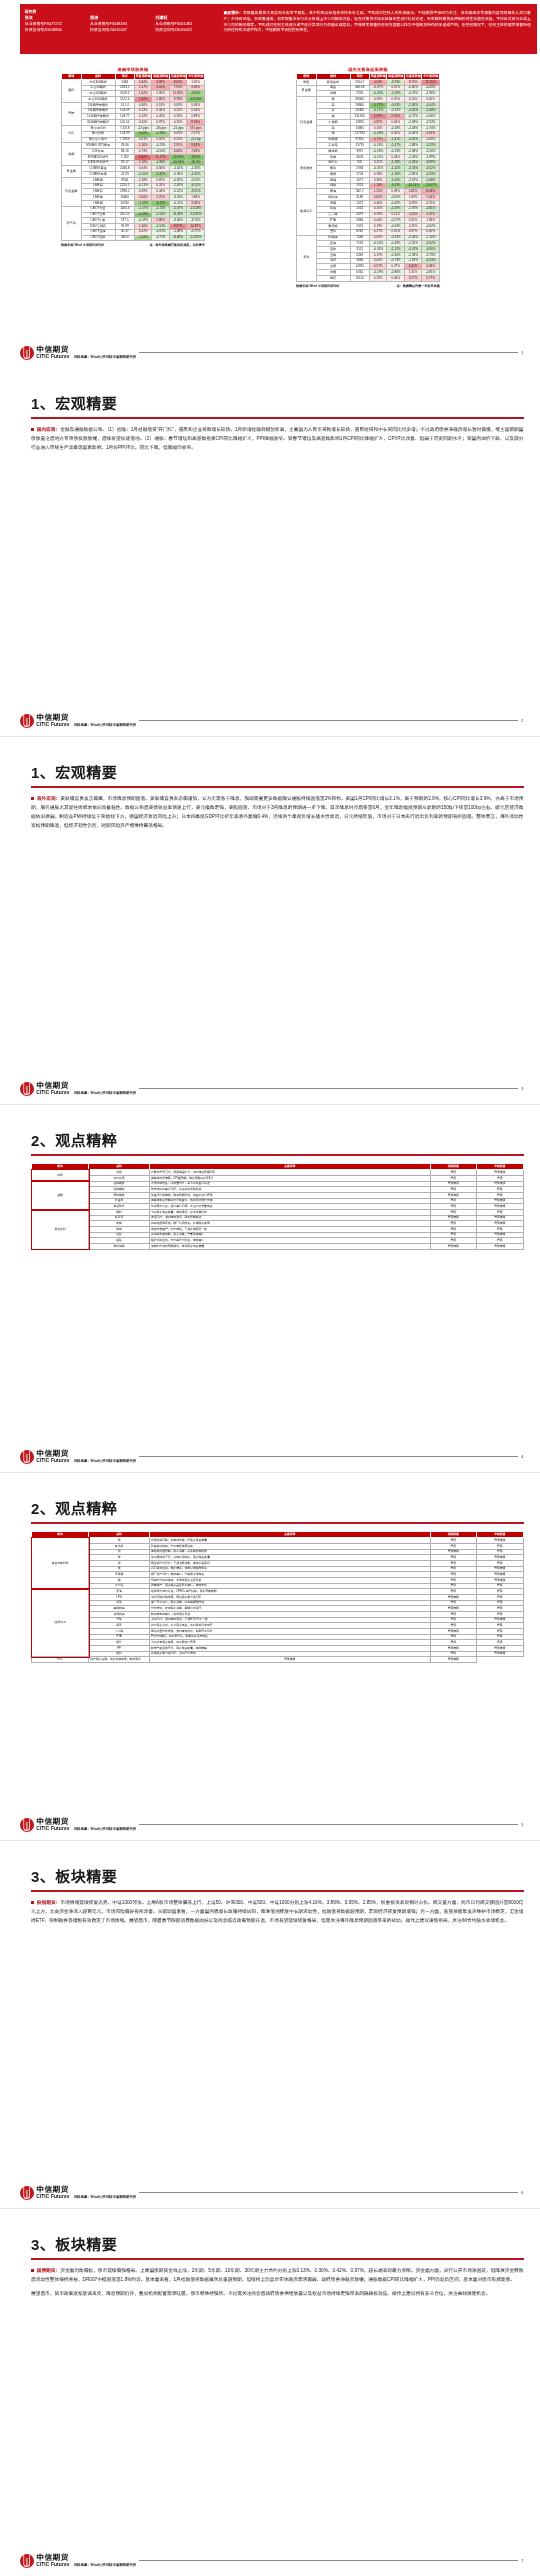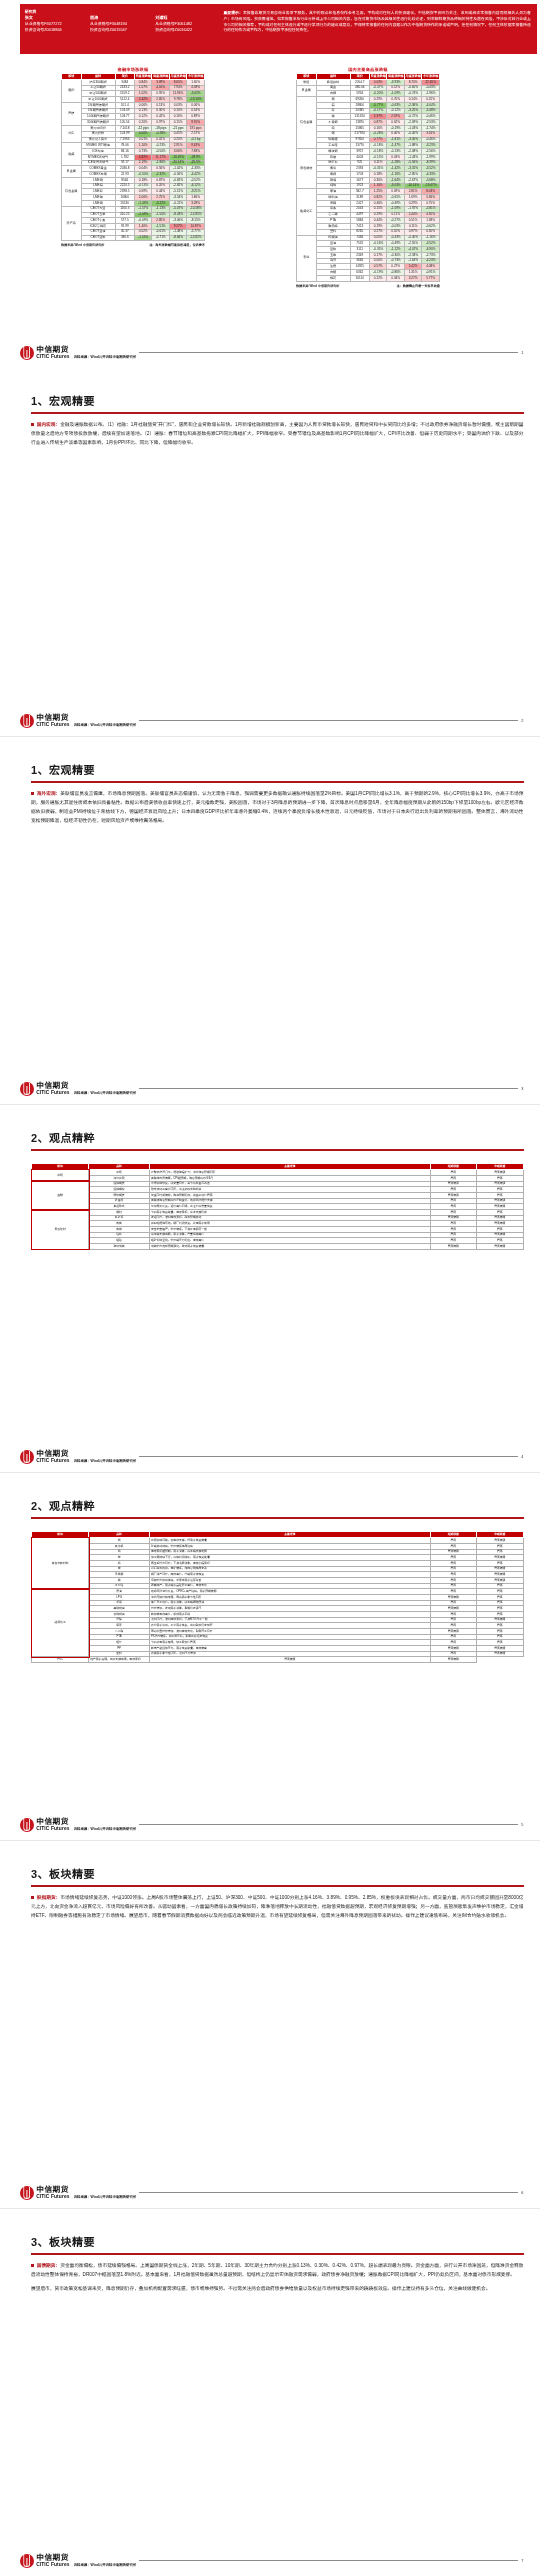--- a/index.html
+++ b/index.html
@@ -63,21 +63,21 @@
   .r1{background:#fdeaea;} .r2{background:#fbd0d0;} .r3{background:#f7a9ab;}
   .r4{background:#f08c8f;} .r5{background:#ee6c70;}
   .g1{background:#eaf5e6;} .g2{background:#d2ebc8;} .g3{background:#a8d88f;}
   .g4{background:#8ccb6d;}
   .src{font-size:3.1px;color:#333;margin-top:1px;display:flex;justify-content:space-between;font-weight:bold;}
   .src .note{color:#222;}
 
   
   .sec{position:absolute;left:31px;right:17.5px;}
   .sec h2{
-    font-size:11px;font-weight:bold;margin:0 0 4.1px 0;color:#1a1a1a;letter-spacing:0.5px;
+    font-size:15px;font-weight:bold;margin:0 0 4.1px 0;color:#1a1a1a;letter-spacing:0.5px;
   }
   .sec .rule{height:1.5px;background:#b2161d;width:100%;margin-bottom:6.2px;}
 
   
   .bl{margin:0 0 5.2px 0;font-size:4.7px;line-height:1.95;text-align:justify;color:#1f1f1f;}
   .bl .sq{display:inline-block;width:2.6px;height:2.6px;background:#b2161d;margin-right:3.1px;vertical-align:middle;}
   .bl .lab{color:#b2161d;font-weight:bold;}
   .bl .txt{}
 
   

